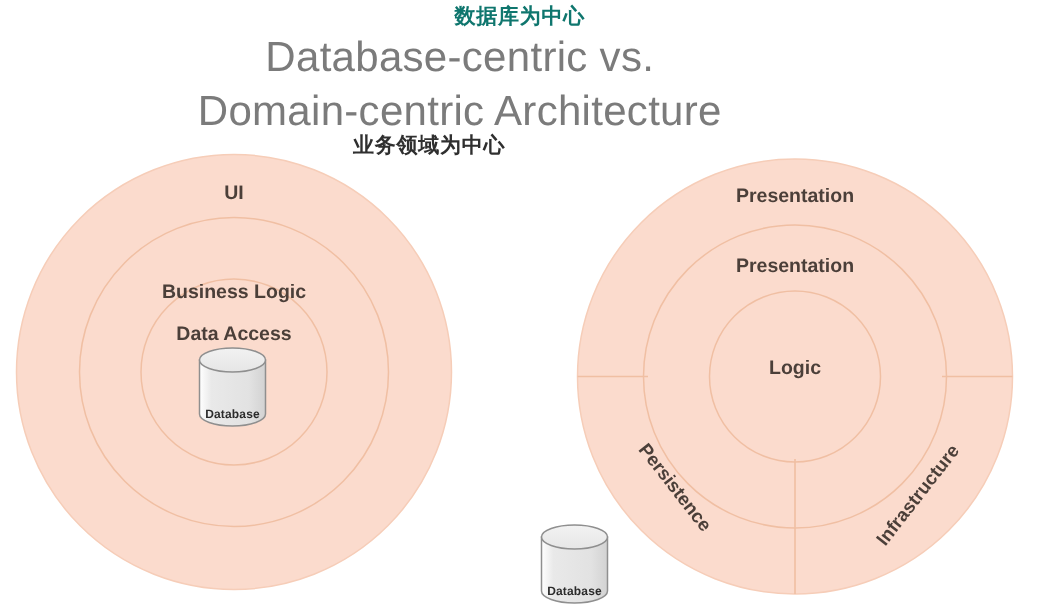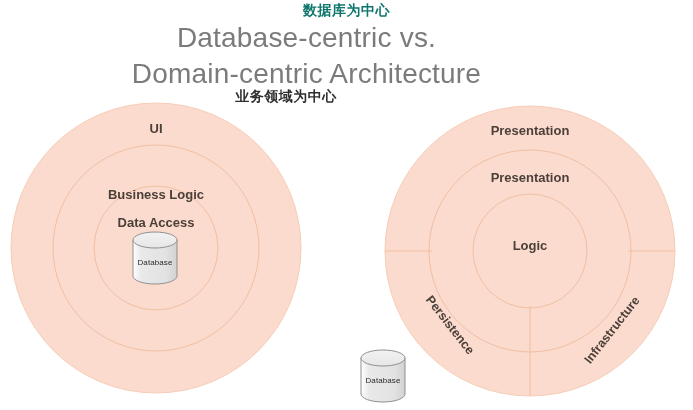--- a/index.html
+++ b/index.html
@@ -44,25 +44,26 @@
     white-space:nowrap;
     transform:translate(-50%,-50%);
     text-align:center;
   }
   .lbl-lg{font-size:13px;}
   .lbl-rot{font-size:12.5px;}
 
   .db-label{
     position:absolute;
     font-size:8px;
-    font-weight:400;
+    font-weight:700;
     color:#2b2b2b;
     transform:translate(-50%,-50%);
     white-space:nowrap;
     letter-spacing:0.1px;
+    margin-top:14px;
   }
 </style>
 </head>
 <body>
 
 <div id="canvas">
 
   
   <svg id="gfx" width="693" height="410" viewBox="0 0 693 410">
 

